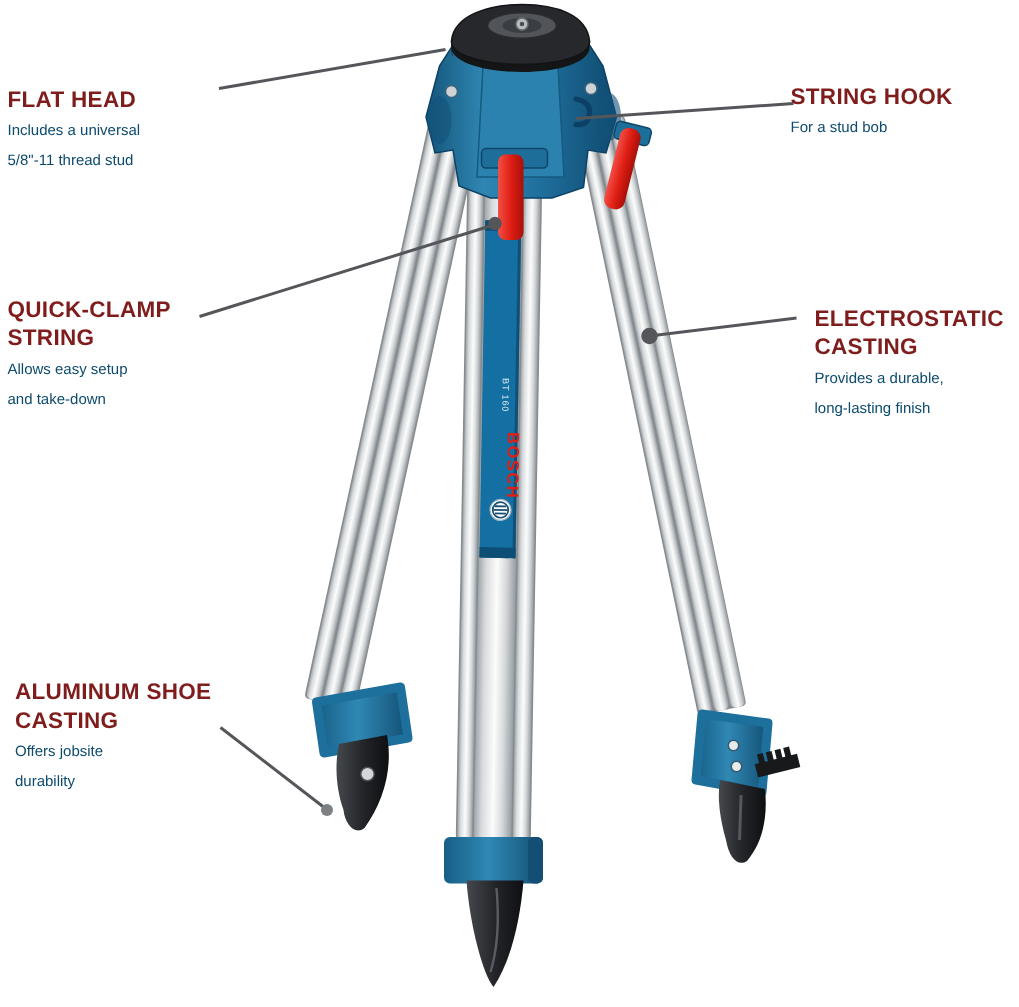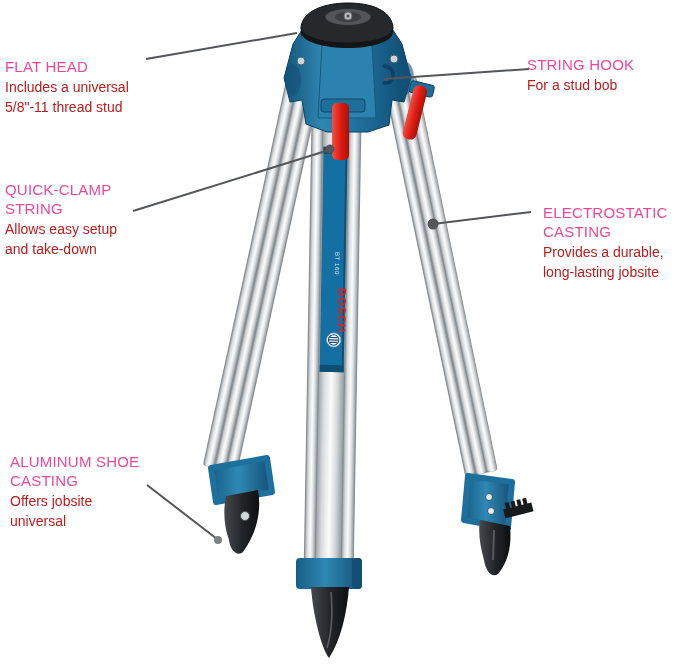--- a/index.html
+++ b/index.html
@@ -1,22 +1,22 @@
 <!DOCTYPE html>
 <html><head>
 <meta charset="utf-8">
 <style>
   html,body{margin:0;padding:0;background:#ffffff;}
   .stage{position:relative;width:679px;height:671px;background:#ffffff;overflow:hidden;
          font-family:"Liberation Sans",sans-serif;}
   .svg-layer{position:absolute;left:0;top:0;}
   .callout{position:absolute;}
-  .c-title div{font-weight:normal;font-size:15px;line-height:19px;color:#ec4899;letter-spacing:.2px;}
+  .c-title div{font-weight:bold;font-size:15px;line-height:19px;color:#7f1d1d;letter-spacing:.2px;}
   .c-desc{margin-top:2px;}
-  .c-desc div{font-size:14px;line-height:19.5px;color:#b91c1c;}
+  .c-desc div{font-size:10px;line-height:19.5px;color:#0c4a6e;}
 </style>
 </head>
 <body>
 
 <div class="stage">
 
   <svg class="svg-layer" width="679" height="671" viewBox="0 0 679 671">
     <defs>
       <linearGradient id="alu" x1="0" y1="0" x2="1" y2="0">
         <stop offset="0" stop-color="#9fa5a9"></stop>
@@ -172,46 +172,46 @@
 
   <div class="callout" style="left:527px;top:55px;width:136px">
     <div class="c-title">
       <div>STRING HOOK</div>
     </div>
     <div class="c-desc">
       <div>For a stud bob</div>
     </div>
   </div>
 
-  <div class="callout" style="left:5px;top:180px;width:160px">
+  <div class="callout" style="left:5px;top:197px;width:160px">
     <div class="c-title">
       <div>QUICK-CLAMP</div>
       <div>STRING</div>
     </div>
     <div class="c-desc">
       <div>Allows easy setup</div>
       <div>and take-down</div>
     </div>
   </div>
 
   <div class="callout" style="left:543px;top:203px;width:136px">
     <div class="c-title">
       <div>ELECTROSTATIC</div>
       <div>CASTING</div>
     </div>
     <div class="c-desc">
       <div>Provides a durable,</div>
-      <div>long-lasting jobsite</div>
+      <div>long-lasting finish</div>
     </div>
   </div>
 
   <div class="callout" style="left:10px;top:452px;width:160px">
     <div class="c-title">
       <div>ALUMINUM SHOE</div>
       <div>CASTING</div>
     </div>
     <div class="c-desc">
       <div>Offers jobsite</div>
-      <div>universal</div>
+      <div>durability</div>
     </div>
   </div>
 
 </div>
 
 </body></html>

